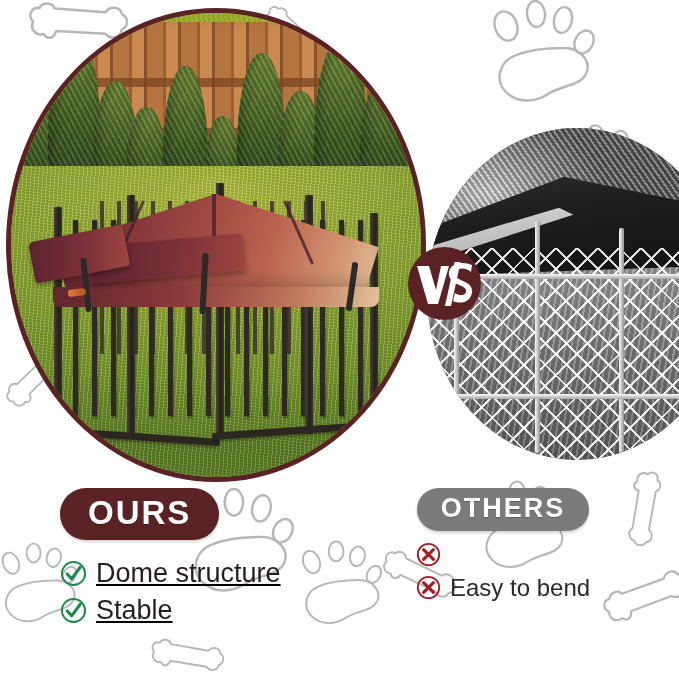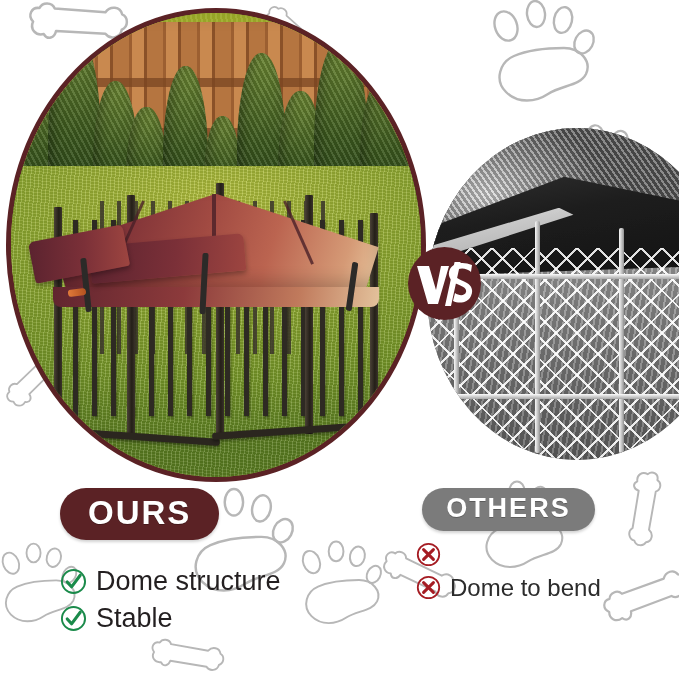--- a/index.html
+++ b/index.html
@@ -311,21 +311,21 @@
     margin: 0;
     padding: 0;
   }
   .feature-row {
     display: flex;
     align-items: center;
     gap: 9px;
   }
   .ours-list .feature-row { margin-top: 9px; }
   .others-list .feature-row { margin-top: 8px; }
-  .ours-list { margin-top: 27px; }
+  .ours-list { margin-top: 19px; text-decoration: underline; }
   .others-list { margin-top: 11px; }
 
   .mark-icon {
     flex: 0 0 auto;
     width: 27px;
     height: 27px;
     display: block;
   }
   .others-list .mark-icon { width: 25px; height: 25px; }
 
@@ -567,19 +567,19 @@
           <svg class="mark-icon" viewBox="0 0 28 28">
             <circle cx="14" cy="14" r="12" fill="none" stroke="#a51c23" stroke-width="2"></circle>
             <path d="M8.5 8.5 L19.5 19.5 M19.5 8.5 L8.5 19.5" fill="none" stroke="#a51c23" stroke-width="3.4" stroke-linecap="round"></path>
           </svg>
         </li>
         <li class="feature-row">
           <svg class="mark-icon" viewBox="0 0 28 28">
             <circle cx="14" cy="14" r="12" fill="none" stroke="#a51c23" stroke-width="2"></circle>
             <path d="M8.5 8.5 L19.5 19.5 M19.5 8.5 L8.5 19.5" fill="none" stroke="#a51c23" stroke-width="3.4" stroke-linecap="round"></path>
           </svg>
-          <span class="feature-text">Dome to bend</span>
+          <span class="feature-text">Easy to bend</span>
         </li>
       </ul>
     </div>
 
   </div>
 </div>
 
 </body></html>

